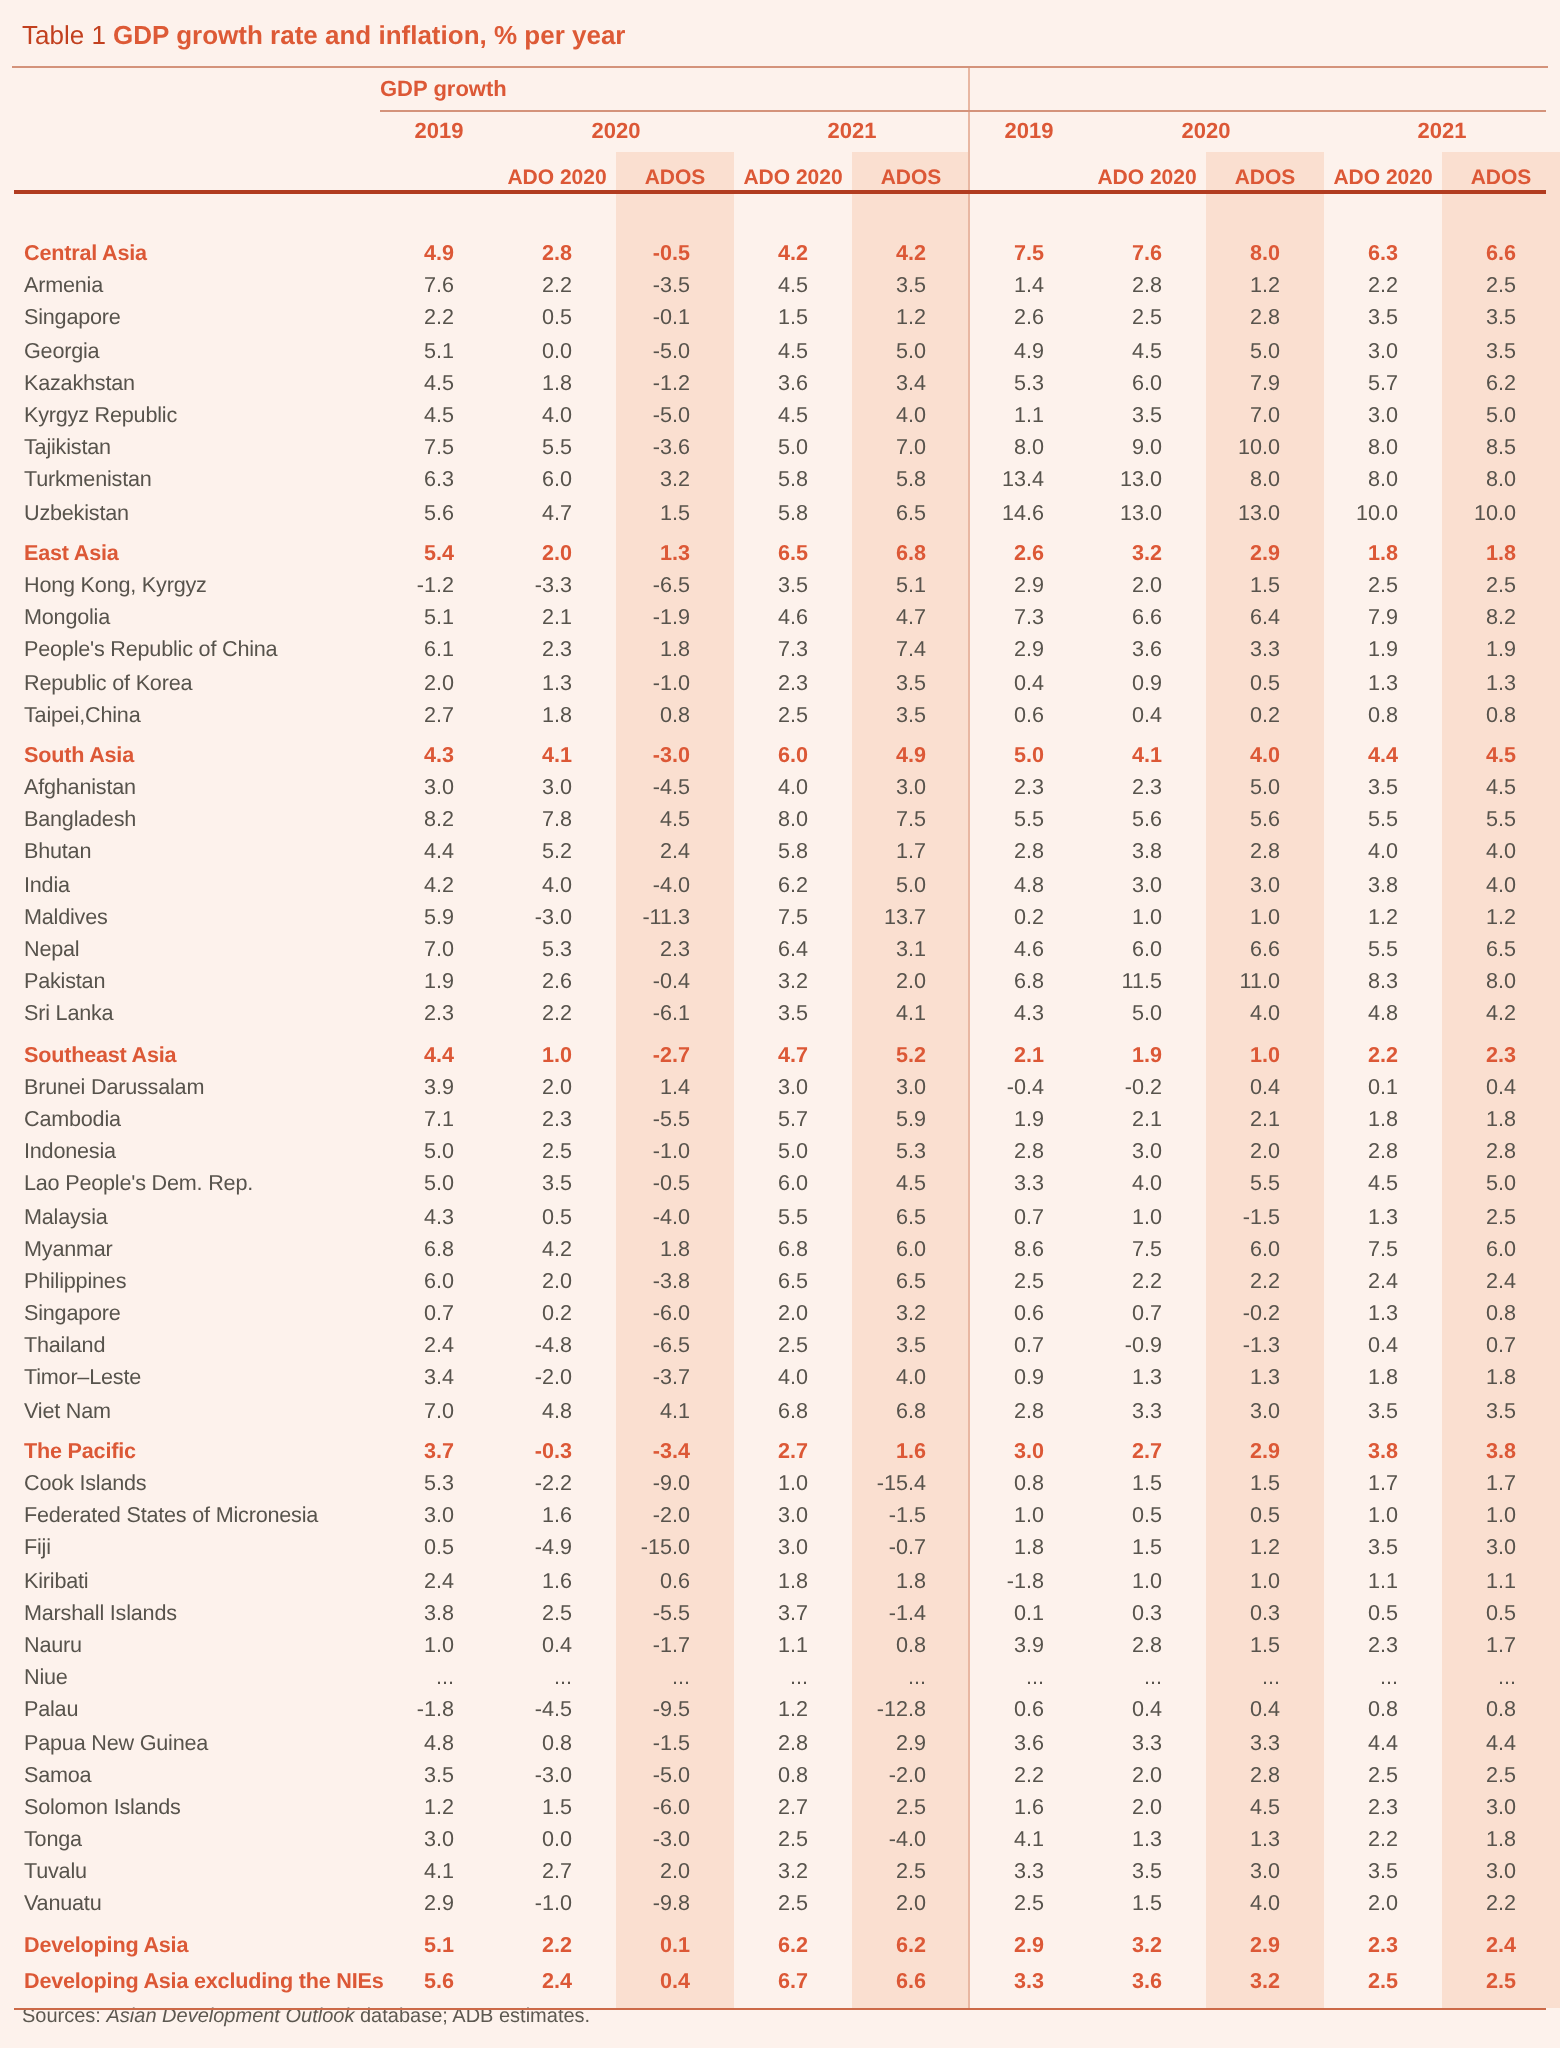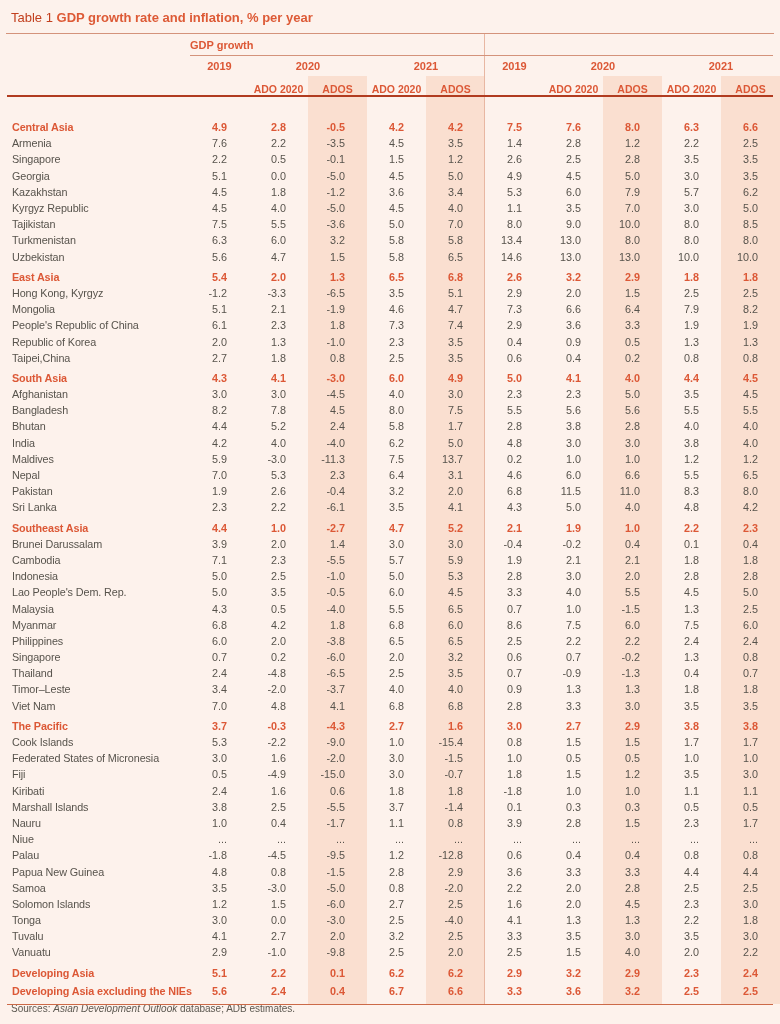--- a/index.html
+++ b/index.html
@@ -572,21 +572,21 @@
         <div class="num">3.3</div>
         <div class="num">3.0</div>
         <div class="num">3.5</div>
         <div class="num">3.5</div>
       </div>
       <div class="gap"></div>
       <div class="row section">
         <div class="country-col rowlabel">The Pacific</div>
         <div class="num">3.7</div>
         <div class="num">-0.3</div>
-        <div class="num">-4.3</div>
+        <div class="num">-3.4</div>
         <div class="num">2.7</div>
         <div class="num">1.6</div>
         <div class="num">3.0</div>
         <div class="num">2.7</div>
         <div class="num">2.9</div>
         <div class="num">3.8</div>
         <div class="num">3.8</div>
       </div>
       <div class="row">
         <div class="country-col rowlabel">Cook Islands</div>

